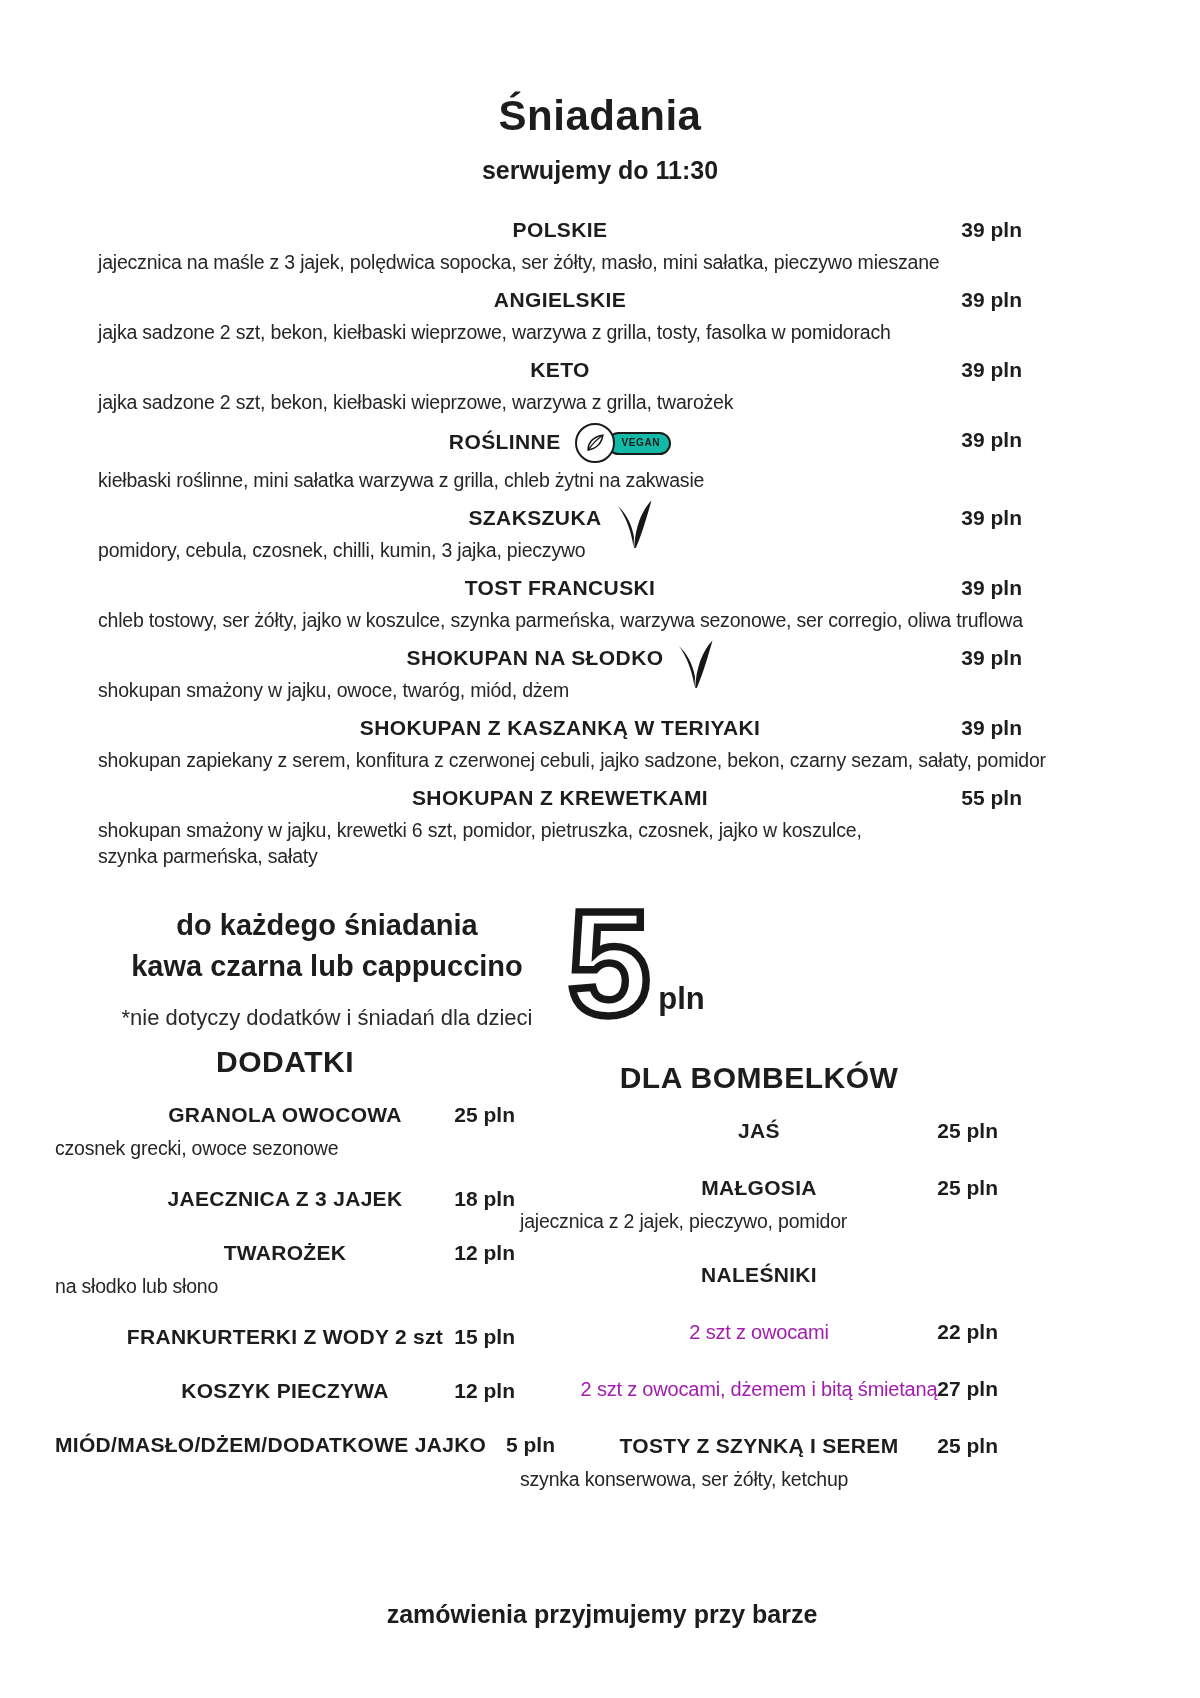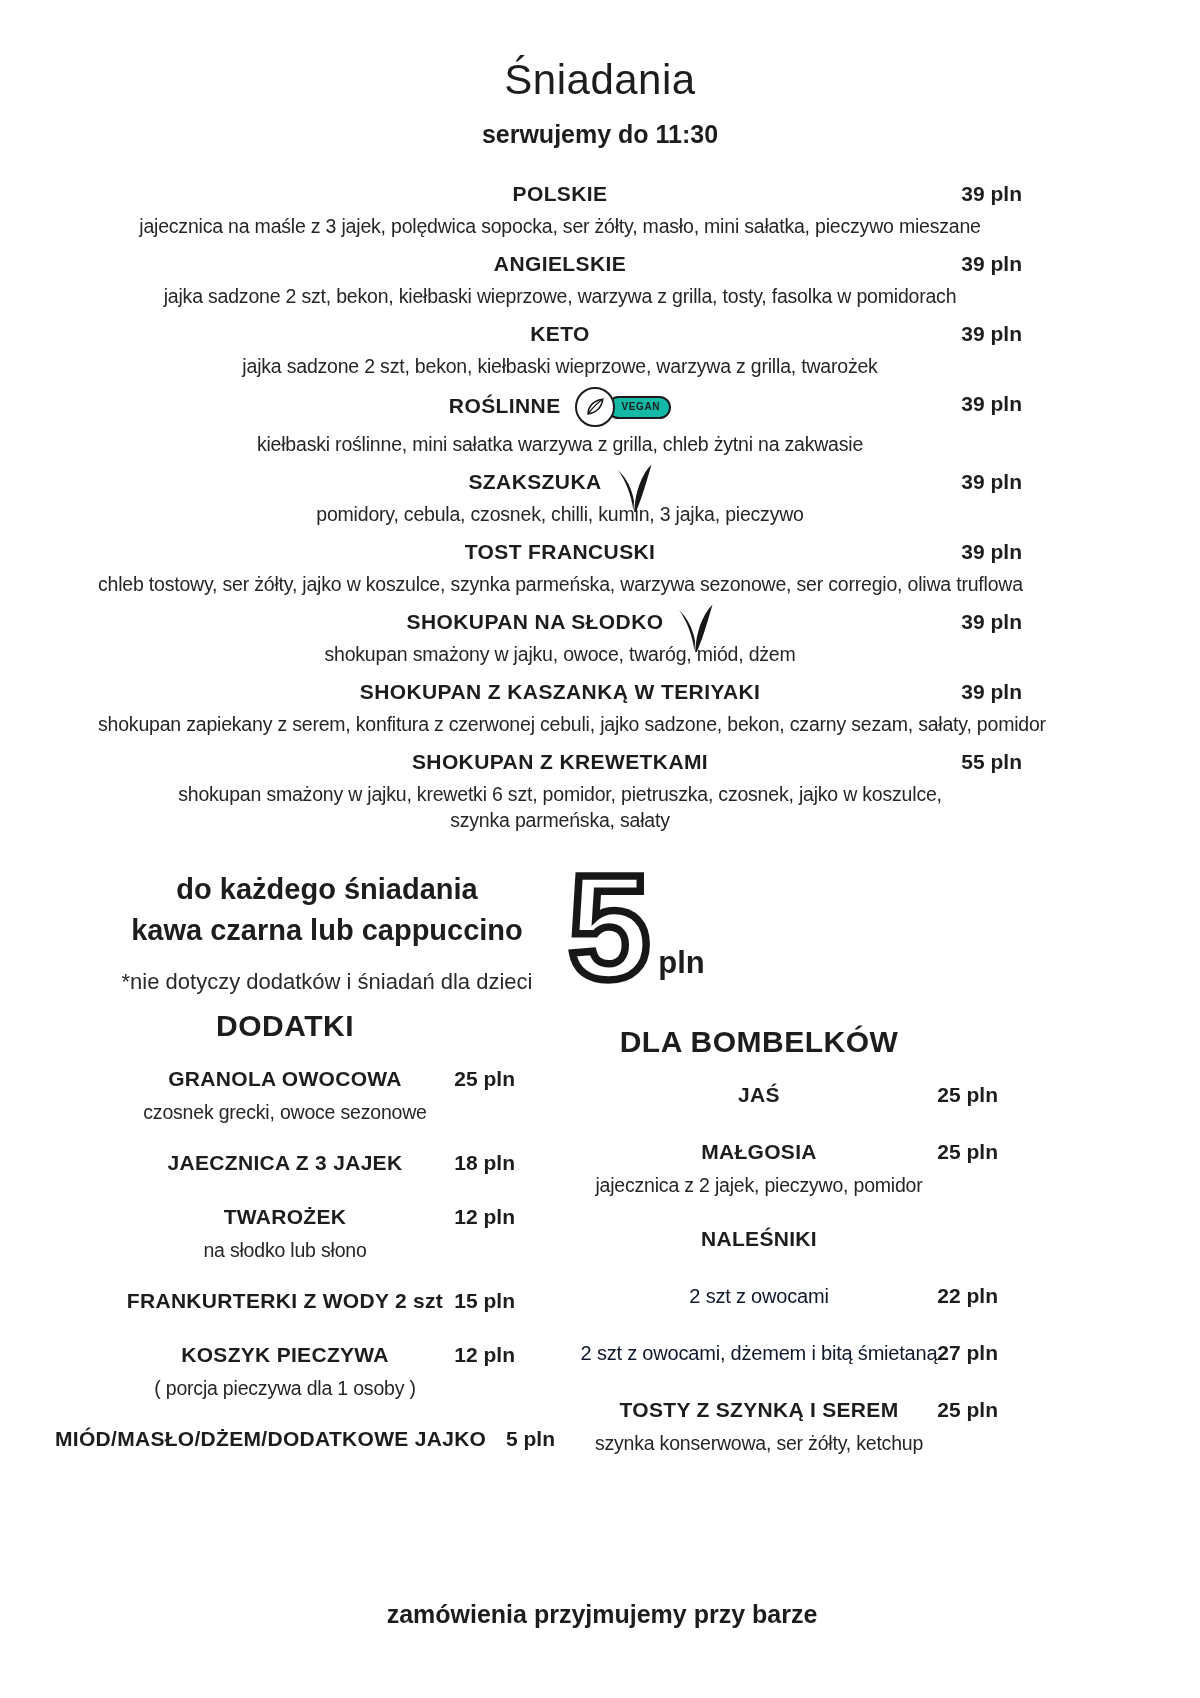--- a/index.html
+++ b/index.html
@@ -3,30 +3,30 @@
 <meta charset="utf-8">
 <style>
   * { box-sizing: border-box; }
   html, body { margin: 0; padding: 0; }
   body {
     width: 1200px; height: 1698px;
     background: #ffffff; color: #1d1d1b;
     font-family: "Liberation Sans", "DejaVu Sans", sans-serif;
     position: relative; overflow: hidden;
   }
-  .title { padding-top: 56px; text-align: center; font-size: 42px; font-weight: 400; letter-spacing: 0.5px; }
+  .title { padding-top: 92px; text-align: center; font-size: 42px; font-weight: 700; letter-spacing: 0.5px; }
   .subtitle { margin-top: 16px; text-align: center; font-size: 25px; font-weight: 700; }
 
   .main-list { width: 924px; margin: 30px 0 0 98px; }
   .mrow { margin-bottom: 10px; }
   .mhead { position: relative; text-align: center; line-height: 30px; }
   .mname { font-size: 21px; font-weight: 700; letter-spacing: 0.4px; }
   .mprice { position: absolute; right: 0; top: 0; font-size: 21px; font-weight: 700; }
   .mdesc, .sdesc {
-    margin-top: 2px; text-align: center; font-size: 19.5px; line-height: 26px;
+    margin-top: 2px; text-align: left; font-size: 19.5px; line-height: 26px;
     white-space: pre; letter-spacing: -0.2px; color: #262626; font-weight: 400;
   }
 
   .vegan-badge { display: inline-flex; align-items: center; margin-left: 14px; vertical-align: middle; position: relative; top: -2px; }
   .vb-circle {
     width: 40px; height: 40px; border: 2.5px solid #1b1b1b; border-radius: 50%;
     background: #fff; display: inline-flex; align-items: center; justify-content: center;
     position: relative; z-index: 2;
   }
   .vb-label {
@@ -52,21 +52,21 @@
   .col { position: absolute; top: 0; }
   .col-left { left: 55px; width: 460px; }
   .col-right { left: 520px; top: 16px; width: 478px; }
   .col-header { text-align: center; font-size: 30px; font-weight: 700; letter-spacing: 0.5px; margin-bottom: 22px; }
   .srow { margin-bottom: 24px; }
   .col-right .srow { margin-bottom: 27px; }
   .shead { position: relative; text-align: center; line-height: 28px; }
   .sname { font-size: 21px; font-weight: 700; letter-spacing: 0.3px; }
   .sprice { position: absolute; right: 0; top: 0; font-size: 21px; font-weight: 700; }
   .sdesc { margin-top: 4px; }
-  .srow.plain .sname { font-weight: 400; font-size: 20px; letter-spacing: -0.2px; color: #0f172a; }
+  .srow.plain .sname { font-weight: 400; font-size: 20px; letter-spacing: -0.2px; color: #a21caf; }
   .srow.left .shead { text-align: left; white-space: nowrap; }
   .srow.left .sprice { right: -40px; }
 
   .footer { position: absolute; left: 2px; width: 100%; top: 1600px; text-align: center; font-size: 25px; font-weight: 700; }
 </style>
 </head>
 <body>
 
 <div class="title">Śniadania</div>
 <div class="subtitle">serwujemy do 11:30</div>
@@ -209,21 +209,20 @@
       <span class="sprice price">15 pln</span>
     </div>
 
   </div>
 
   <div class="srow row">
     <div class="shead">
       <span class="sname name">KOSZYK PIECZYWA</span>
       <span class="sprice price">12 pln</span>
     </div>
-    <div class="sdesc desc">( porcja pieczywa dla 1 osoby )</div>
   </div>
 
   <div class="srow row left">
     <div class="shead">
       <span class="sname name">MIÓD/MASŁO/DŻEM/DODATKOWE JAJKO</span>
       <span class="sprice price">5 pln</span>
     </div>
 
   </div>
 </div>

